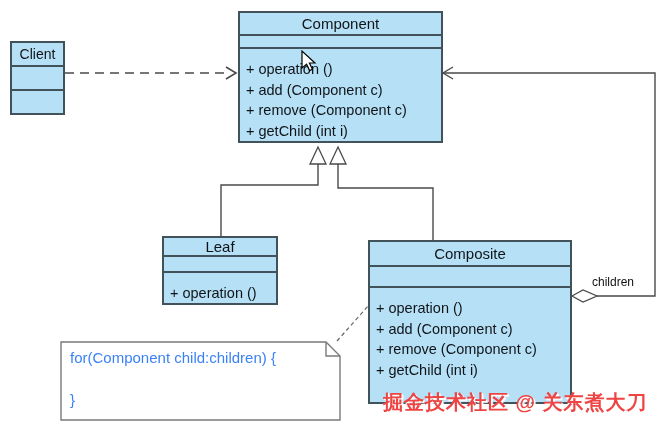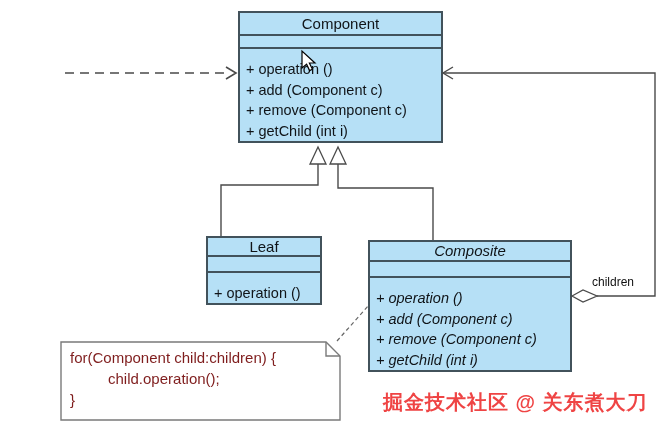--- a/index.html
+++ b/index.html
@@ -21,67 +21,71 @@
   .uml-title{
     text-align:center;font-size:15px;
     border-bottom:2px solid var(--box-border);
     display:flex;align-items:center;justify-content:center;
   }
   .uml-attrs{
     border-bottom:2px solid var(--box-border);
   }
   .uml-methods{flex:1;padding:10px 0 0 6px;}
   .uml-method{font-size:14.5px;line-height:20.5px;white-space:pre;}
-  .note-text{position:absolute;font-size:15px;color:#7f1d1d;white-space:pre;z-index:6;}
+  .note-text{position:absolute;font-size:15px;color:#3b82f6;white-space:pre;z-index:6;}
   .floating-label{position:absolute;font-size:12px;color:#111;z-index:6;}
   .watermark{
     position:absolute;left:383px;top:389px;z-index:1;
     font-size:20px;font-weight:bold;letter-spacing:1px;color:#ef4444;
     text-shadow:1px 1px 0 #ffffff,2px 2px 1px rgba(255,255,255,.9);
   }
   svg.overlay{position:absolute;left:0;top:0;z-index:5;pointer-events:none;}
 </style>
 </head>
 <body>
 
 <div id="canvas">
 
+  <div class="uml-class" style="left:10px;top:41px;width:55px;height:74px;">
+    <div class="uml-title" style="height:22px;font-size:14px;">Client</div>
+    <div class="uml-attrs" style="height:22px;"></div>
+    <div class="uml-methods"></div>
+  </div>
 
   <div class="uml-class" style="left:238px;top:11px;width:205px;height:132px;">
     <div class="uml-title" style="height:36px;">Component</div>
     <div class="uml-attrs" style="height:19px;"></div>
     <div class="uml-methods">
       <div class="uml-method">+ operation ()</div>
       <div class="uml-method">+ add (Component c)</div>
       <div class="uml-method">+ remove (Component c)</div>
       <div class="uml-method">+ getChild (int i)</div>
     </div>
   </div>
 
-  <div class="uml-class" style="left:162px;top:236px;width:116px;height:69px;margin-left:44px;">
+  <div class="uml-class" style="left:162px;top:236px;width:116px;height:69px;">
     <div class="uml-title" style="height:20px;">Leaf</div>
     <div class="uml-attrs" style="height:18px;"></div>
     <div class="uml-methods">
       <div class="uml-method">+ operation ()</div>
     </div>
   </div>
 
-  <div class="uml-class" style="left:368px;top:240px;width:204px;height:132px;font-style:italic;">
+  <div class="uml-class" style="left:368px;top:240px;width:204px;height:164px;">
     <div class="uml-title" style="height:23px;">Composite</div>
     <div class="uml-attrs" style="height:19px;"></div>
     <div class="uml-methods">
       <div class="uml-method">+ operation ()</div>
       <div class="uml-method">+ add (Component c)</div>
       <div class="uml-method">+ remove (Component c)</div>
       <div class="uml-method">+ getChild (int i)</div>
     </div>
   </div>
 
   <div class="note-text" style="left:70px;top:349px;">for(Component child:children) {</div>
-  <div class="note-text" style="left:108px;top:370px;">child.operation();</div>
   <div class="note-text" style="left:70px;top:391px;">}</div>
 
   <div class="floating-label" style="left:592px;top:275px;">children</div>
 
   <div class="watermark">掘金技术社区 @ 关东煮大刀</div>
 
   <svg class="overlay" width="663" height="426" viewBox="0 0 663 426">
 
     <path d="M65 73 H230" stroke="#4a4a4a" stroke-width="1.6" stroke-dasharray="9 6" fill="none"></path>
     <path d="M226 67 L236 73 L226 79" stroke="#4a4a4a" stroke-width="1.6" fill="none"></path>

